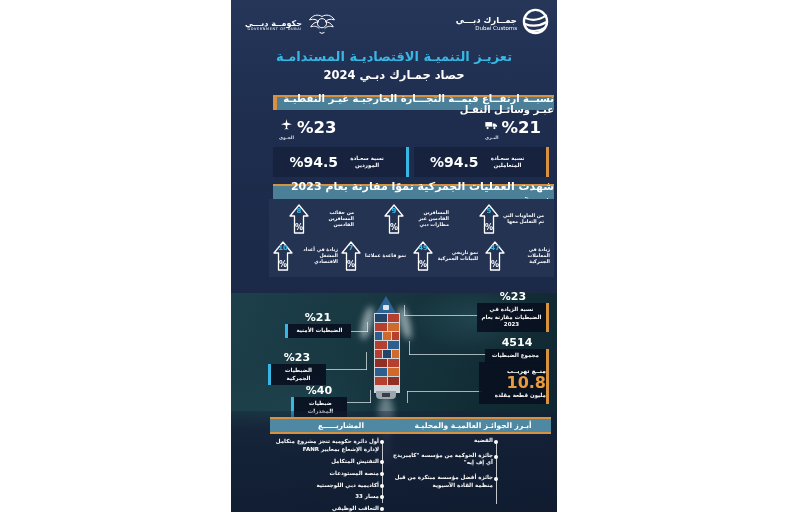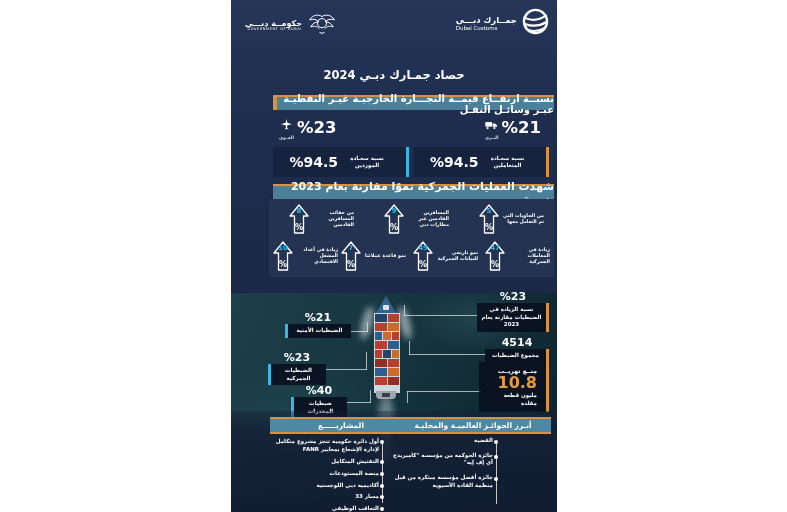--- a/index.html
+++ b/index.html
@@ -9,21 +9,21 @@
          background:linear-gradient(180deg,#253659 0%,#1e2d4e 25%,#1b2947 60%,#192642 100%);}
   .abs{position:absolute}
   .ltr{direction:ltr;unicode-bidi:isolate}
 
   
   .gov-logo{left:14px;top:12px;display:flex;align-items:center;gap:5px;direction:ltr}
   .gov-text{text-align:right;color:#fff;line-height:1.1}
   .gov-ar{font-size:8px;font-weight:bold;letter-spacing:1px}
   .gov-en{font-size:3.5px;letter-spacing:.6px}
   .customs-logo{right:8px;top:8px;display:flex;align-items:center;gap:5px;direction:ltr}
-  .cus-text{color:#fff;line-height:1.2}
+  .cus-text{text-align:right;color:#fff;line-height:1.2}
   .cus-ar{font-size:8.5px;font-weight:bold;letter-spacing:1px}
   .cus-en{font-size:5.5px}
 
   .title{top:49px;left:0;right:0;text-align:center;color:#38b6e4;font-size:13px;font-weight:bold;letter-spacing:.5px}
   .subtitle{top:68px;left:0;right:0;text-align:center;color:#fff;font-size:11.5px;font-weight:bold}
 
   
   .secbar{height:13px;background:#4c7f98;color:#fff;font-size:10px;font-weight:bold;
           display:flex;align-items:center;justify-content:center;letter-spacing:.2px}
   .bar1{top:95px;right:3px;left:42px;border-top:2px solid #d8913f;border-left:4px solid #d8913f}
@@ -133,20 +133,21 @@
         <g fill="none" stroke="#ffffff" stroke-linecap="round">
           <circle cx="14" cy="14" r="12" stroke-width="2.4"></circle>
           <path d="M3.5 10.5 Q14 15 25 8" stroke-width="2.2"></path>
           <path d="M3 16.5 Q14.5 21 25.5 14.5" stroke-width="2.2"></path>
           <path d="M6 22.5 Q15 26 23.5 20.5" stroke-width="2.2"></path>
         </g>
       </svg>
     </span>
   </div>
 
+  <div class="abs title">تعزيـز التنميـة الاقتصاديـة المستدامـة</div>
   <div class="abs subtitle">حصاد جمـارك دبـي 2024</div>
 
   <div class="abs secbar bar1">نسبــة ارتفــاع قيمــة التجـــارة الخارجيـة غيـر النفطيـة عبـر وسائـل النقـل</div>
 
   <div class="abs modes">
     <div class="mode">
       <span class="icol">
         <span>
           <svg width="13" height="10" viewBox="0 0 20 14" fill="#fff">
             <rect x="0.5" y="2.5" width="10.5" height="7"></rect>
@@ -338,21 +339,21 @@
 
   <div class="abs co-right" style="right:8px;top:290px;width:72px">
     <div class="co-num ltr">%23</div>
     <div class="co-box">نسبة الزيادة في الضبطيات مقارنة بعام 2023</div>
   </div>
   <div class="abs co-right" style="right:8px;top:336px;width:64px">
     <div class="co-num ltr">4514</div>
     <div class="co-box">مجموع الضبطيات</div>
   </div>
   <div class="abs co-right" style="right:8px;top:362px;width:70px">
-    <div class="co-box" style="text-align:right;padding:5px 9px 4px">
+    <div class="co-box" style="text-align:right;padding:5px 0 4px">
       <div class="prefix">منــع تهريــب</div>
       <div class="bigorange ltr">10.8</div>
       <div class="suffix">مليون قطعة مقلدة</div>
     </div>
   </div>
 
   <div class="abs bottom-shade"></div>
 
   <div class="abs hdrbtm hdr-awards">أبـرز الجوائـز العالميـة والمحليـة</div>
   <div class="abs hdrbtm hdr-projects">المشاريـــــع</div>

